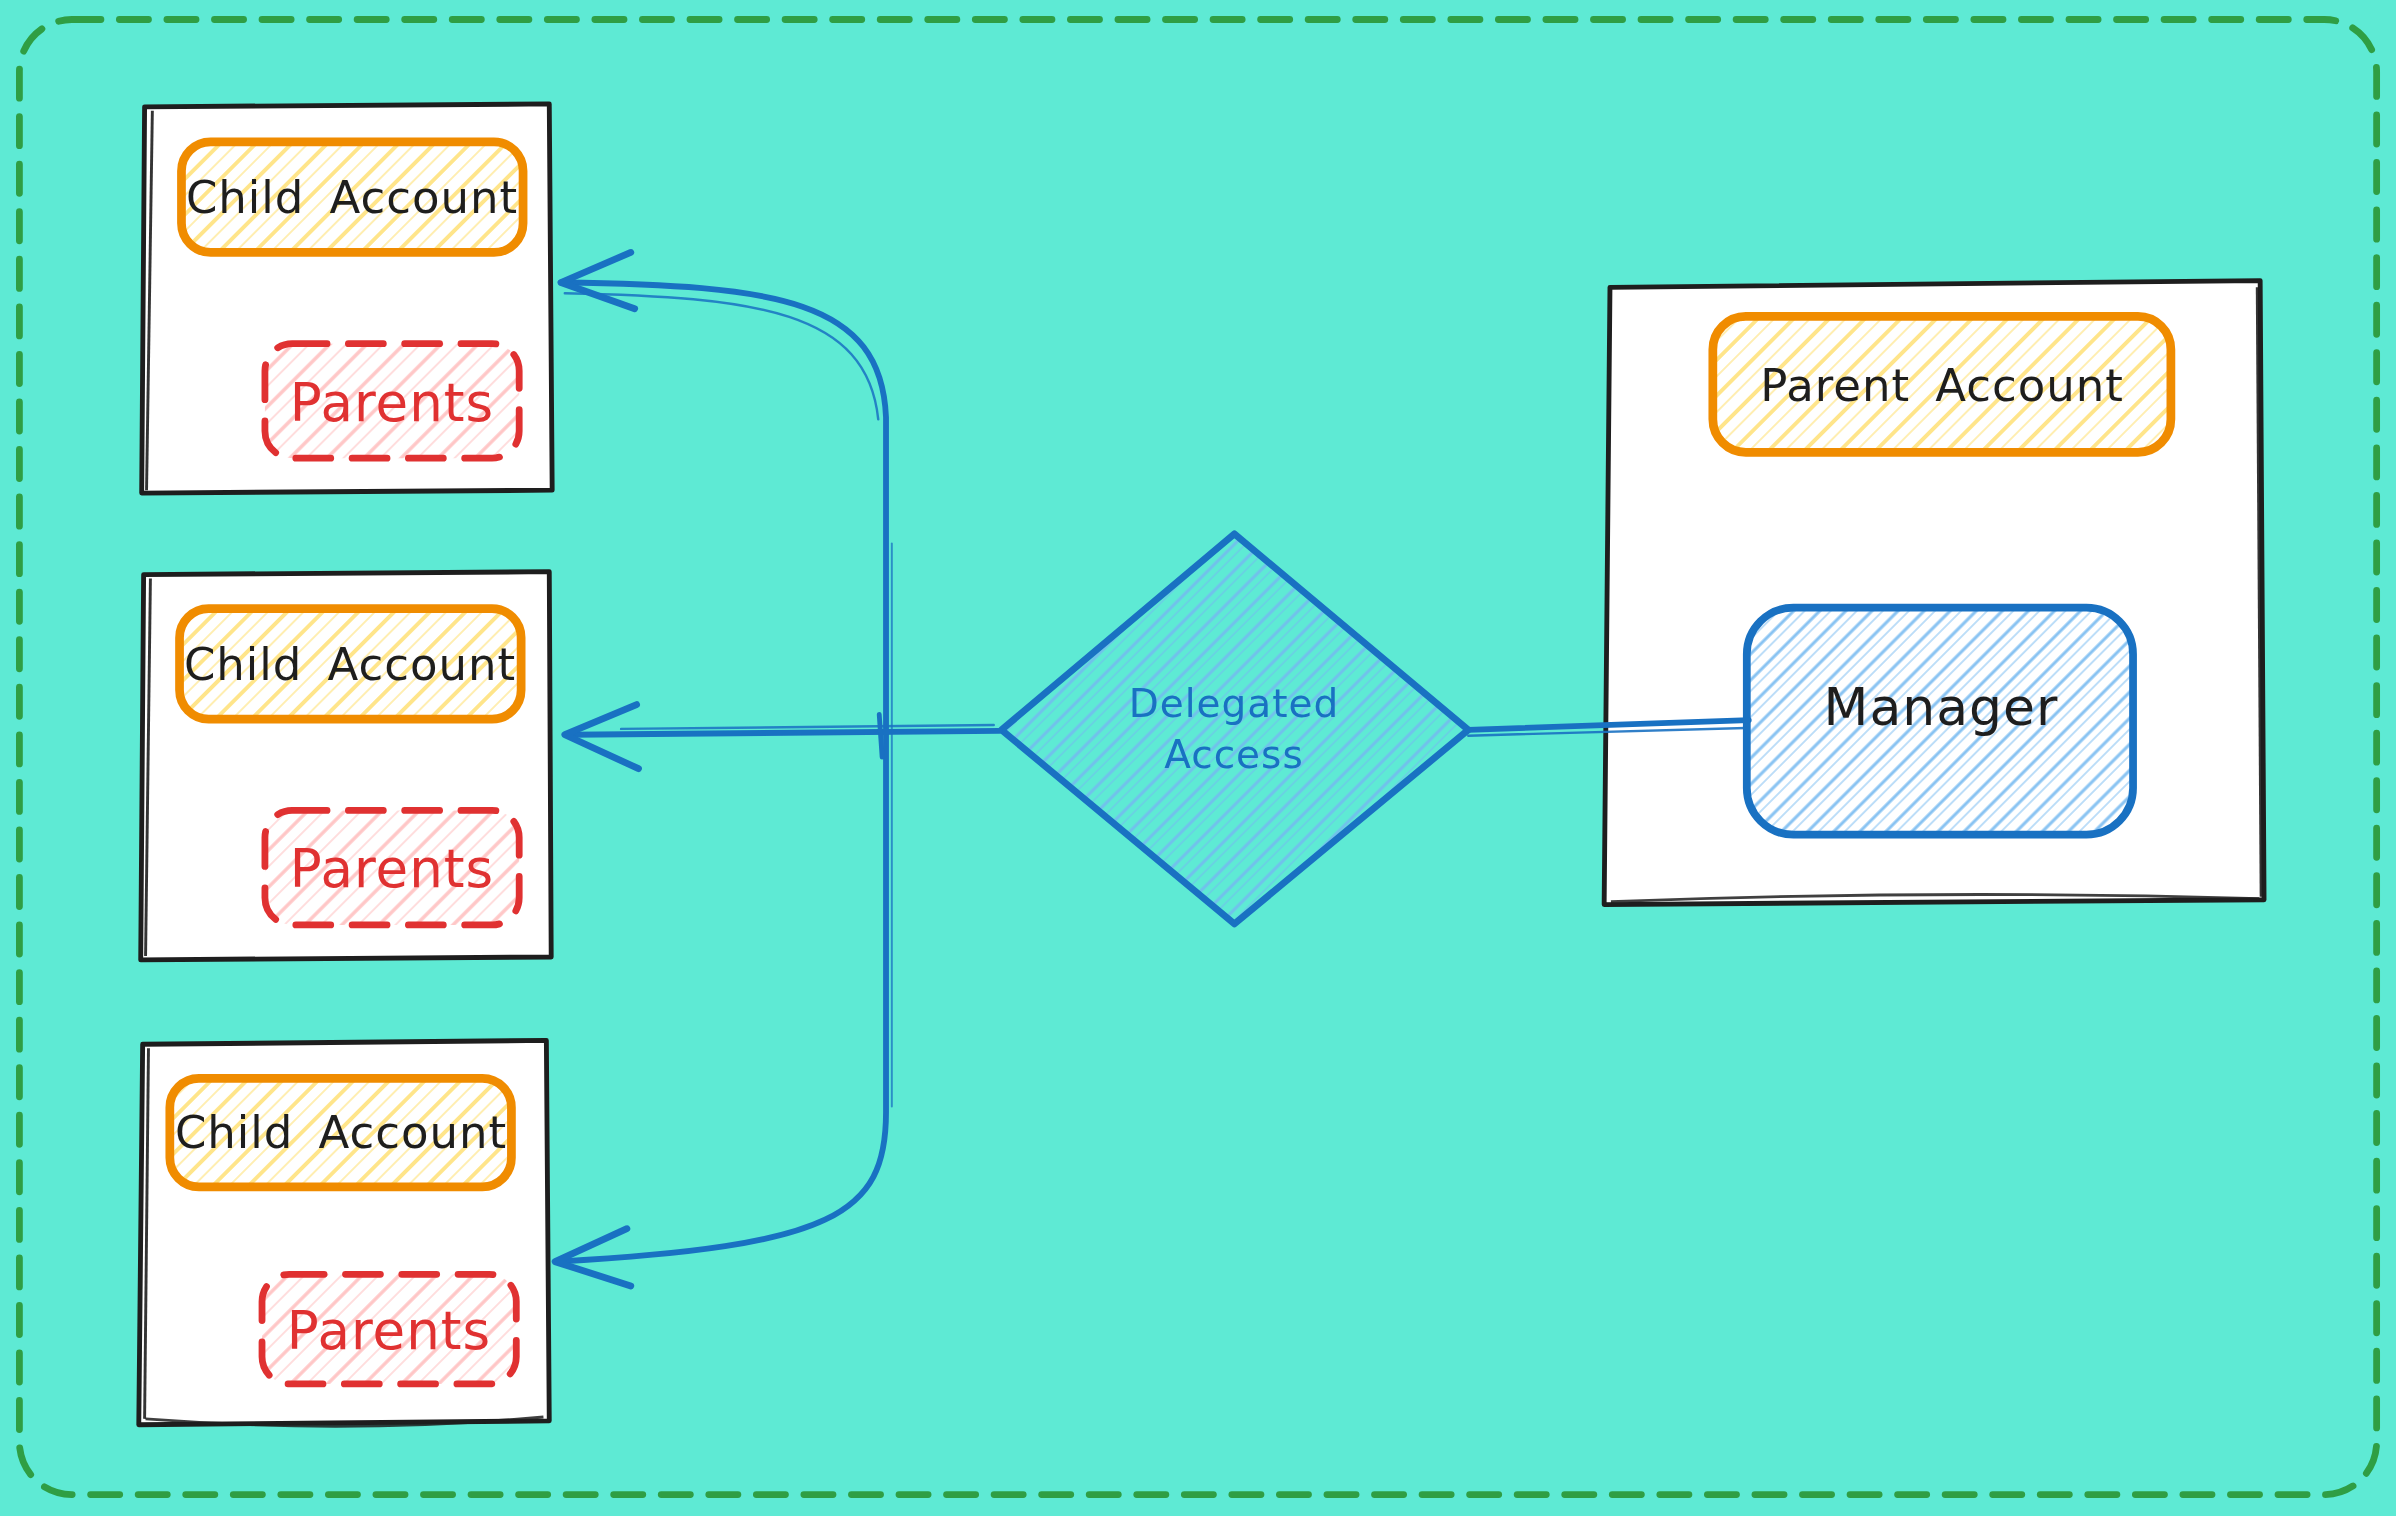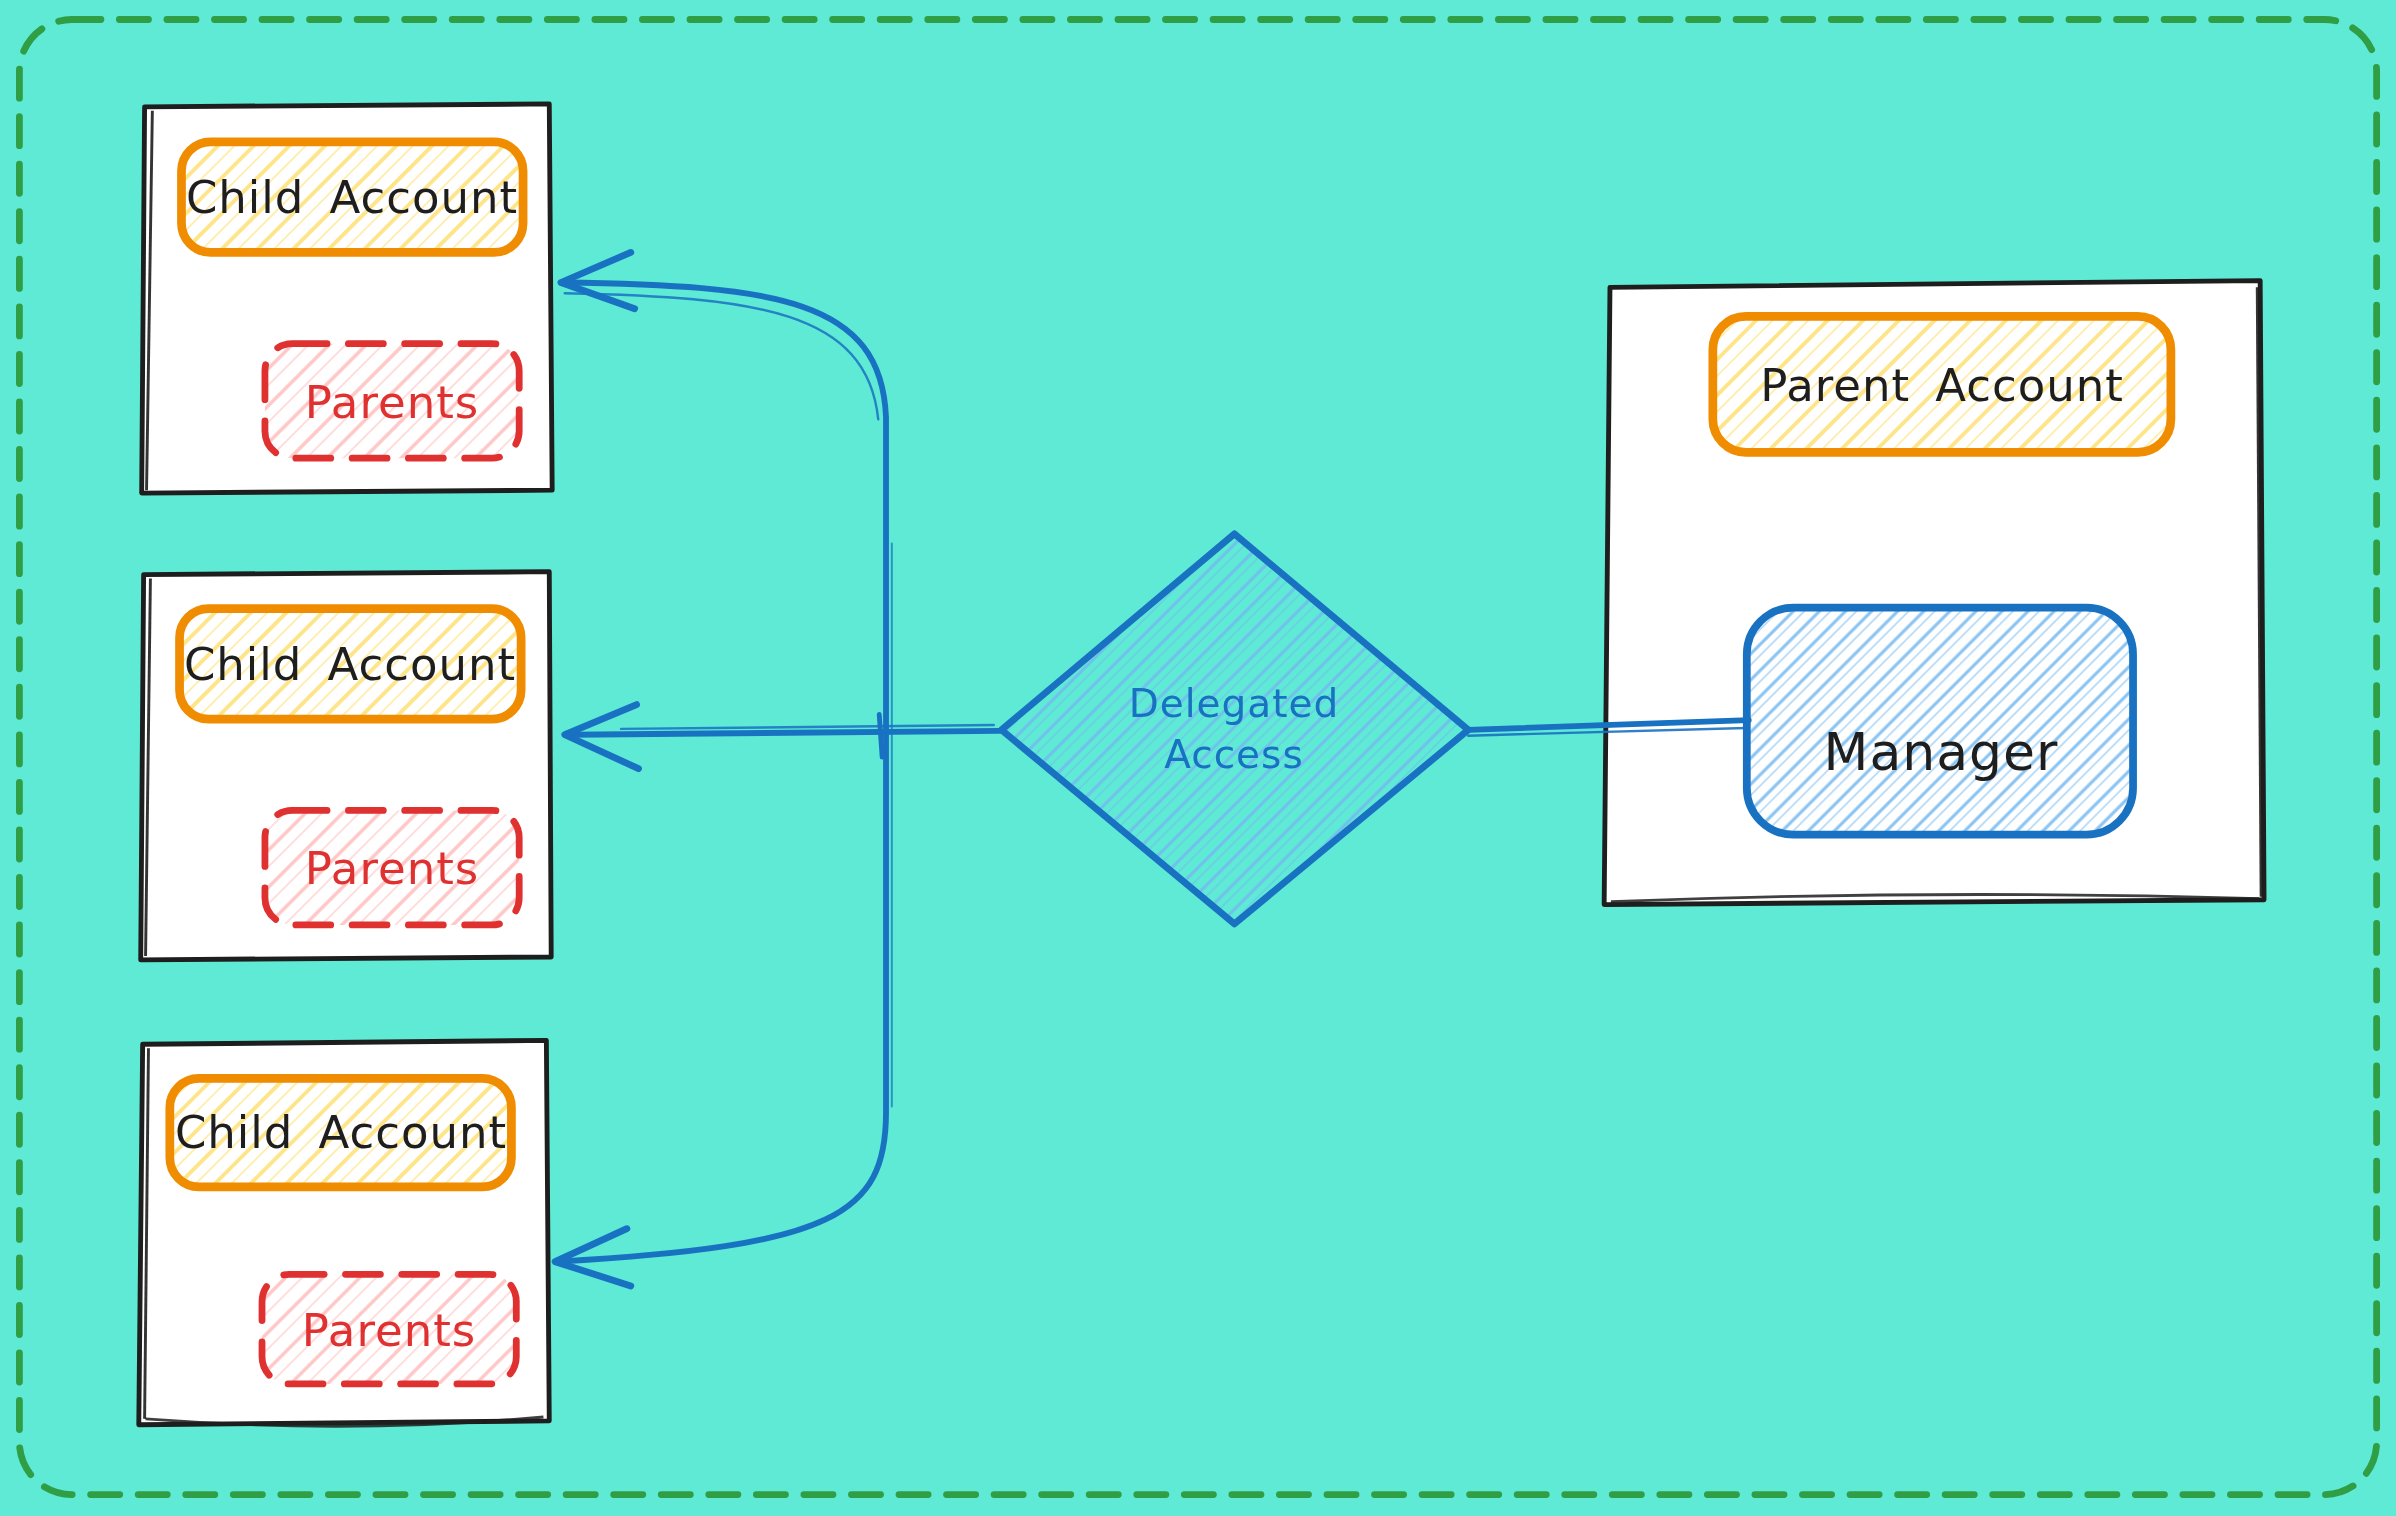--- a/index.html
+++ b/index.html
@@ -12,21 +12,21 @@
   }
   .stage svg{position:absolute;left:0;top:0;}
   .label{
     position:absolute;
     transform:translate(-50%,-50%);
     white-space:nowrap;
     letter-spacing:1px;
     user-select:none;
   }
   .title{font-size:45px;color:#1e1e1e;word-spacing:9.7px;}
-  .parents{font-size:45px;color:#e03131;}
+  .parents{font-size:53px;color:#e03131;}
   .parent-title{font-size:45px;color:#1e1e1e;word-spacing:9.7px;}
   .manager{font-size:52px;color:#1e1e1e;}
   .decision{
     font-size:39px;color:#1971c2;
     width:262px;text-align:center;line-height:1.3;
     white-space:normal;
   }
 </style>
 </head>
 <body>
@@ -100,18 +100,18 @@
 <div class="label title" style="left:352px;top:197px;">Child Account</div>
 <div class="label parents" style="left:392px;top:402px;">Parents</div>
 
 <div class="label title" style="left:350px;top:664px;">Child Account</div>
 <div class="label parents" style="left:392px;top:868px;">Parents</div>
 
 <div class="label title" style="left:341px;top:1132px;">Child Account</div>
 <div class="label parents" style="left:389px;top:1330px;">Parents</div>
 
 <div class="label parent-title" style="left:1942px;top:385px;">Parent Account</div>
-<div class="label manager" style="left:1941px;top:752px;">Manager</div>
+<div class="label manager" style="left:1941px;top:707px;">Manager</div>
 
 <div class="label decision" style="left:1234px;top:730px;">Delegated Access</div>
 
 </div>
 
 
 </body></html>

